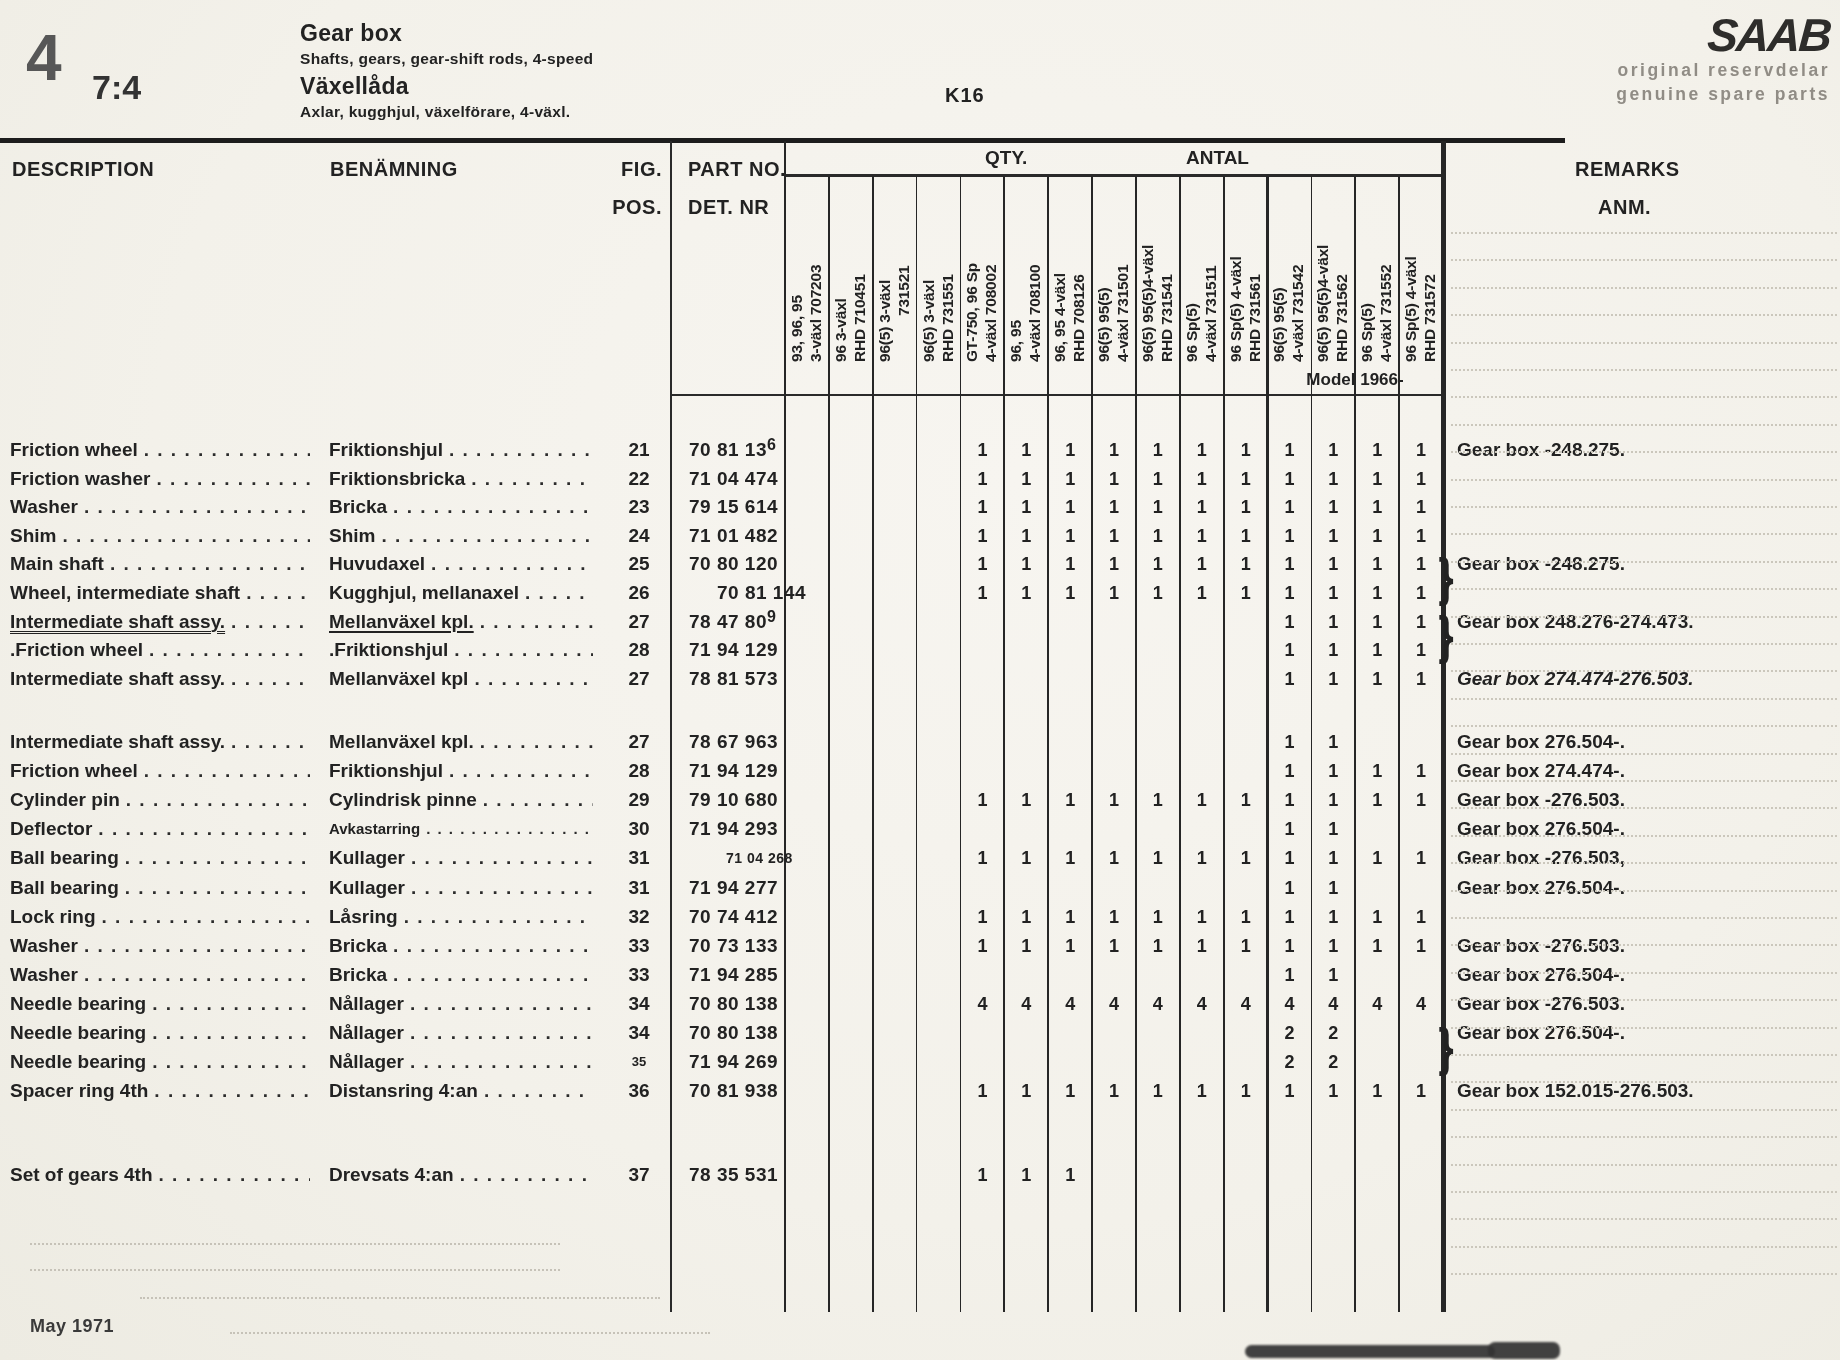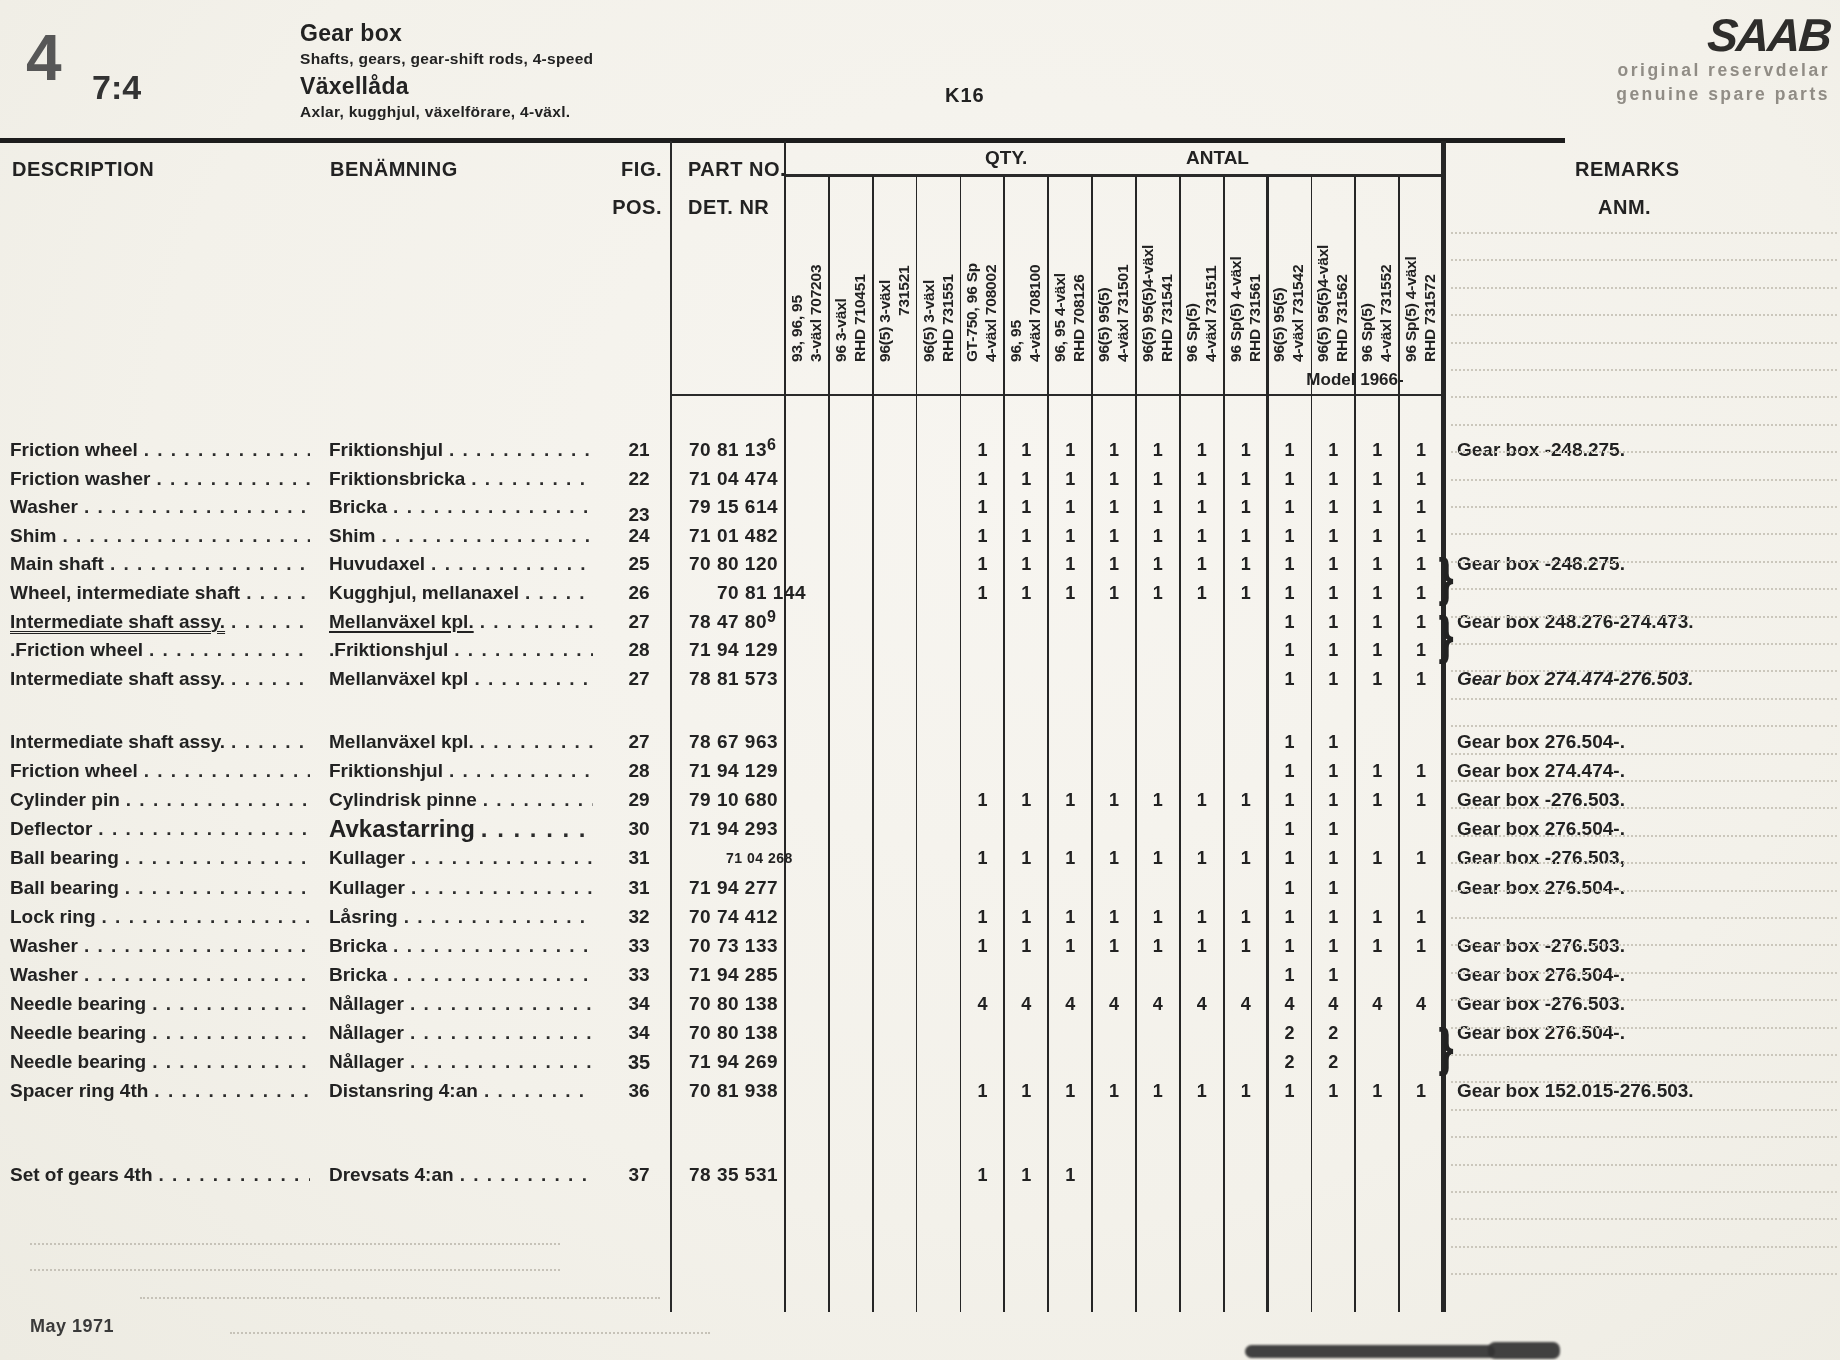--- a/index.html
+++ b/index.html
@@ -221,21 +221,21 @@
     <div style="position: absolute; left: 1355.3px; width: 43.9px; text-align: center; top: 465.6px; height: 26px; line-height: 26px; font-size: 18px;">1</div>
     <div style="position: absolute; left: 1399.1px; width: 43.9px; text-align: center; top: 465.6px; height: 26px; line-height: 26px; font-size: 18px;">1</div>
     <div style="position: absolute; left: 10px; width: 300px; display: flex; top: 494.2px; height: 26px; line-height: 26px; font-size: 19px; white-space: nowrap; overflow: hidden;">
       <span>Washer</span>
       <span class="dots">. . . . . . . . . . . . . . . . . . . . . . . . . . . . . . . . . . . . . . . . </span>
     </div>
     <div style="position: absolute; left: 329px; width: 264px; display: flex; top: 494.2px; height: 26px; line-height: 26px; font-size: 19px; white-space: nowrap; overflow: hidden;">
       <span>Bricka</span>
       <span class="dots">. . . . . . . . . . . . . . . . . . . . . . . . . . . . . . . . . . . . . . . . </span>
     </div>
-    <div style="position: absolute; left: 610px; width: 58px; text-align: center; top: 494.2px; height: 26px; line-height: 26px; font-size: 19px; white-space: nowrap; overflow: hidden; margin-top: 8px;">23</div>
+    <div style="position: absolute; left: 610px; width: 58px; text-align: center; top: 494.2px; height: 26px; line-height: 26px; font-size: 19px; white-space: nowrap; overflow: hidden;">23</div>
     <div style="position: absolute; left: 689px; width: 94px; letter-spacing: 0.5px; top: 494.2px; height: 26px; line-height: 26px; font-size: 19px; white-space: nowrap; overflow: hidden;">79 15 614</div>
     <div style="position: absolute; left: 960.5px; width: 43.9px; text-align: center; top: 494.2px; height: 26px; line-height: 26px; font-size: 18px;">1</div>
     <div style="position: absolute; left: 1004.3px; width: 43.9px; text-align: center; top: 494.2px; height: 26px; line-height: 26px; font-size: 18px;">1</div>
     <div style="position: absolute; left: 1048.2px; width: 43.9px; text-align: center; top: 494.2px; height: 26px; line-height: 26px; font-size: 18px;">1</div>
     <div style="position: absolute; left: 1092.1px; width: 43.9px; text-align: center; top: 494.2px; height: 26px; line-height: 26px; font-size: 18px;">1</div>
     <div style="position: absolute; left: 1135.9px; width: 43.9px; text-align: center; top: 494.2px; height: 26px; line-height: 26px; font-size: 18px;">1</div>
     <div style="position: absolute; left: 1179.8px; width: 43.9px; text-align: center; top: 494.2px; height: 26px; line-height: 26px; font-size: 18px;">1</div>
     <div style="position: absolute; left: 1223.7px; width: 43.9px; text-align: center; top: 494.2px; height: 26px; line-height: 26px; font-size: 18px;">1</div>
     <div style="position: absolute; left: 1267.5px; width: 43.9px; text-align: center; top: 494.2px; height: 26px; line-height: 26px; font-size: 18px;">1</div>
     <div style="position: absolute; left: 1311.4px; width: 43.9px; text-align: center; top: 494.2px; height: 26px; line-height: 26px; font-size: 18px;">1</div>
@@ -398,21 +398,21 @@
     <div style="position: absolute; left: 1223.7px; width: 43.9px; text-align: center; top: 787.2px; height: 26px; line-height: 26px; font-size: 18px;">1</div>
     <div style="position: absolute; left: 1267.5px; width: 43.9px; text-align: center; top: 787.2px; height: 26px; line-height: 26px; font-size: 18px;">1</div>
     <div style="position: absolute; left: 1311.4px; width: 43.9px; text-align: center; top: 787.2px; height: 26px; line-height: 26px; font-size: 18px;">1</div>
     <div style="position: absolute; left: 1355.3px; width: 43.9px; text-align: center; top: 787.2px; height: 26px; line-height: 26px; font-size: 18px;">1</div>
     <div style="position: absolute; left: 1399.1px; width: 43.9px; text-align: center; top: 787.2px; height: 26px; line-height: 26px; font-size: 18px;">1</div>
     <div style="position: absolute; left: 1457px; top: 787.2px; height: 26px; line-height: 26px; font-size: 19px; white-space: nowrap; overflow: hidden;">Gear box -276.503.</div>
     <div style="position: absolute; left: 10px; width: 300px; display: flex; top: 816.3px; height: 26px; line-height: 26px; font-size: 19px; white-space: nowrap; overflow: hidden;">
       <span>Deflector</span>
       <span class="dots">. . . . . . . . . . . . . . . . . . . . . . . . . . . . . . . . . . . . . . . . </span>
     </div>
-    <div style="position: absolute; left: 329px; width: 264px; display: flex; top: 816.3px; height: 26px; line-height: 26px; font-size: 24px; white-space: nowrap; overflow: hidden;">
+    <div style="position: absolute; left: 329px; width: 264px; display: flex; top: 816.3px; height: 26px; line-height: 26px; font-size: 15px; white-space: nowrap; overflow: hidden;">
       <span>Avkastarring</span>
       <span class="dots">. . . . . . . . . . . . . . . . . . . . . . . . . . . . . . . . . . . . . . . . </span>
     </div>
     <div style="position: absolute; left: 610px; width: 58px; text-align: center; top: 816.3px; height: 26px; line-height: 26px; font-size: 19px; white-space: nowrap; overflow: hidden;">30</div>
     <div style="position: absolute; left: 689px; width: 94px; letter-spacing: 0.5px; top: 816.3px; height: 26px; line-height: 26px; font-size: 19px; white-space: nowrap; overflow: hidden;">71 94 293</div>
     <div style="position: absolute; left: 1267.5px; width: 43.9px; text-align: center; top: 816.3px; height: 26px; line-height: 26px; font-size: 18px;">1</div>
     <div style="position: absolute; left: 1311.4px; width: 43.9px; text-align: center; top: 816.3px; height: 26px; line-height: 26px; font-size: 18px;">1</div>
     <div style="position: absolute; left: 1457px; top: 816.3px; height: 26px; line-height: 26px; font-size: 19px; white-space: nowrap; overflow: hidden;">Gear box 276.504-.</div>
     <div style="position: absolute; left: 10px; width: 300px; display: flex; top: 845.4px; height: 26px; line-height: 26px; font-size: 19px; white-space: nowrap; overflow: hidden;">
       <span>Ball bearing</span>
@@ -542,21 +542,21 @@
     <div style="position: absolute; left: 1457px; top: 1020px; height: 26px; line-height: 26px; font-size: 19px; white-space: nowrap; overflow: hidden;">Gear box 276.504-.</div>
     <div style="position: absolute; left: 1436px; top: 1019px; width: 20px; height: 56.1px; font-size: 52px; line-height: 56.1px; transform: scaleX(0.75); font-weight: bold; color: rgb(34, 34, 34);">}</div>
     <div style="position: absolute; left: 10px; width: 300px; display: flex; top: 1049.1px; height: 26px; line-height: 26px; font-size: 19px; white-space: nowrap; overflow: hidden;">
       <span>Needle bearing</span>
       <span class="dots">. . . . . . . . . . . . . . . . . . . . . . . . . . . . . . . . . . . . . . . . </span>
     </div>
     <div style="position: absolute; left: 329px; width: 264px; display: flex; top: 1049.1px; height: 26px; line-height: 26px; font-size: 19px; white-space: nowrap; overflow: hidden;">
       <span>Nållager</span>
       <span class="dots">. . . . . . . . . . . . . . . . . . . . . . . . . . . . . . . . . . . . . . . . </span>
     </div>
-    <div style="position: absolute; left: 610px; width: 58px; text-align: center; top: 1049.1px; height: 26px; line-height: 26px; font-size: 20px; white-space: nowrap; overflow: hidden;">35</div>
+    <div style="position: absolute; left: 610px; width: 58px; text-align: center; top: 1049.1px; height: 26px; line-height: 26px; font-size: 13px; white-space: nowrap; overflow: hidden;">35</div>
     <div style="position: absolute; left: 689px; width: 94px; letter-spacing: 0.5px; top: 1049.1px; height: 26px; line-height: 26px; font-size: 19px; white-space: nowrap; overflow: hidden;">71 94 269</div>
     <div style="position: absolute; left: 1267.5px; width: 43.9px; text-align: center; top: 1049.1px; height: 26px; line-height: 26px; font-size: 18px;">2</div>
     <div style="position: absolute; left: 1311.4px; width: 43.9px; text-align: center; top: 1049.1px; height: 26px; line-height: 26px; font-size: 18px;">2</div>
     <div style="position: absolute; left: 10px; width: 300px; display: flex; top: 1078.2px; height: 26px; line-height: 26px; font-size: 19px; white-space: nowrap; overflow: hidden;">
       <span>Spacer ring 4th</span>
       <span class="dots">. . . . . . . . . . . . . . . . . . . . . . . . . . . . . . . . . . . . . . . . </span>
     </div>
     <div style="position: absolute; left: 329px; width: 264px; display: flex; top: 1078.2px; height: 26px; line-height: 26px; font-size: 19px; white-space: nowrap; overflow: hidden;">
       <span>Distansring 4:an</span>
       <span class="dots">. . . . . . . . . . . . . . . . . . . . . . . . . . . . . . . . . . . . . . . . </span>

